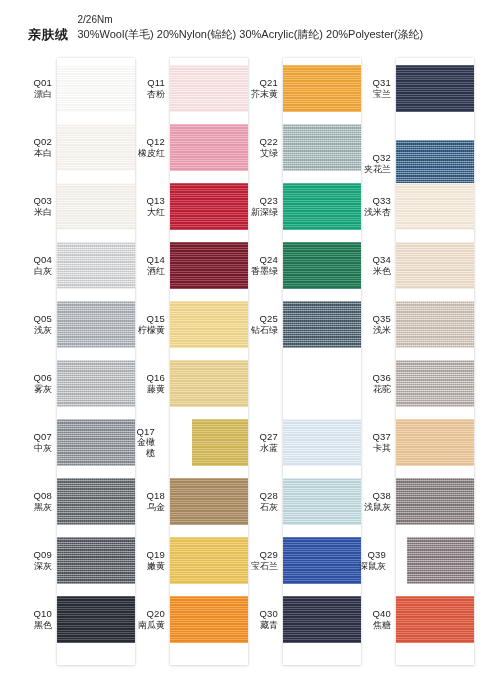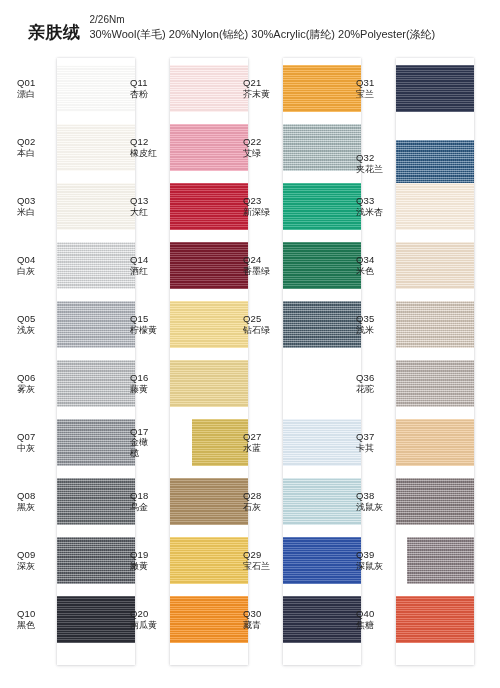--- a/index.html
+++ b/index.html
@@ -13,21 +13,21 @@
   }
   .header {
     position: absolute;
     left: 28px;
     top: 14px;
     display: flex;
     align-items: flex-end;
     gap: 9px;
   }
   .brand {
-    font-size: 17px;
+    font-size: 13px;
     font-weight: bold;
     color: #1a1a1a;
     letter-spacing: 0.5px;
     line-height: 1.1;
     white-space: nowrap;
   }
   .specs { padding-bottom: 1px; }
   .spec-yarn {
     font-size: 10px;
     color: #2b2b2b;
@@ -75,20 +75,21 @@
     position: absolute;
     left: 0;
     width: 118px;
     height: 59px;
     display: flex;
     align-items: center;
   }
   .label {
     width: 40px;
     padding-right: 5px;
+    text-align: right;
     line-height: 1.22;
   }
   .code {
     font-size: 9.5px;
     color: #232323;
     display: block;
     letter-spacing: 0.2px;
   }
   .cname {
     font-size: 9px;

